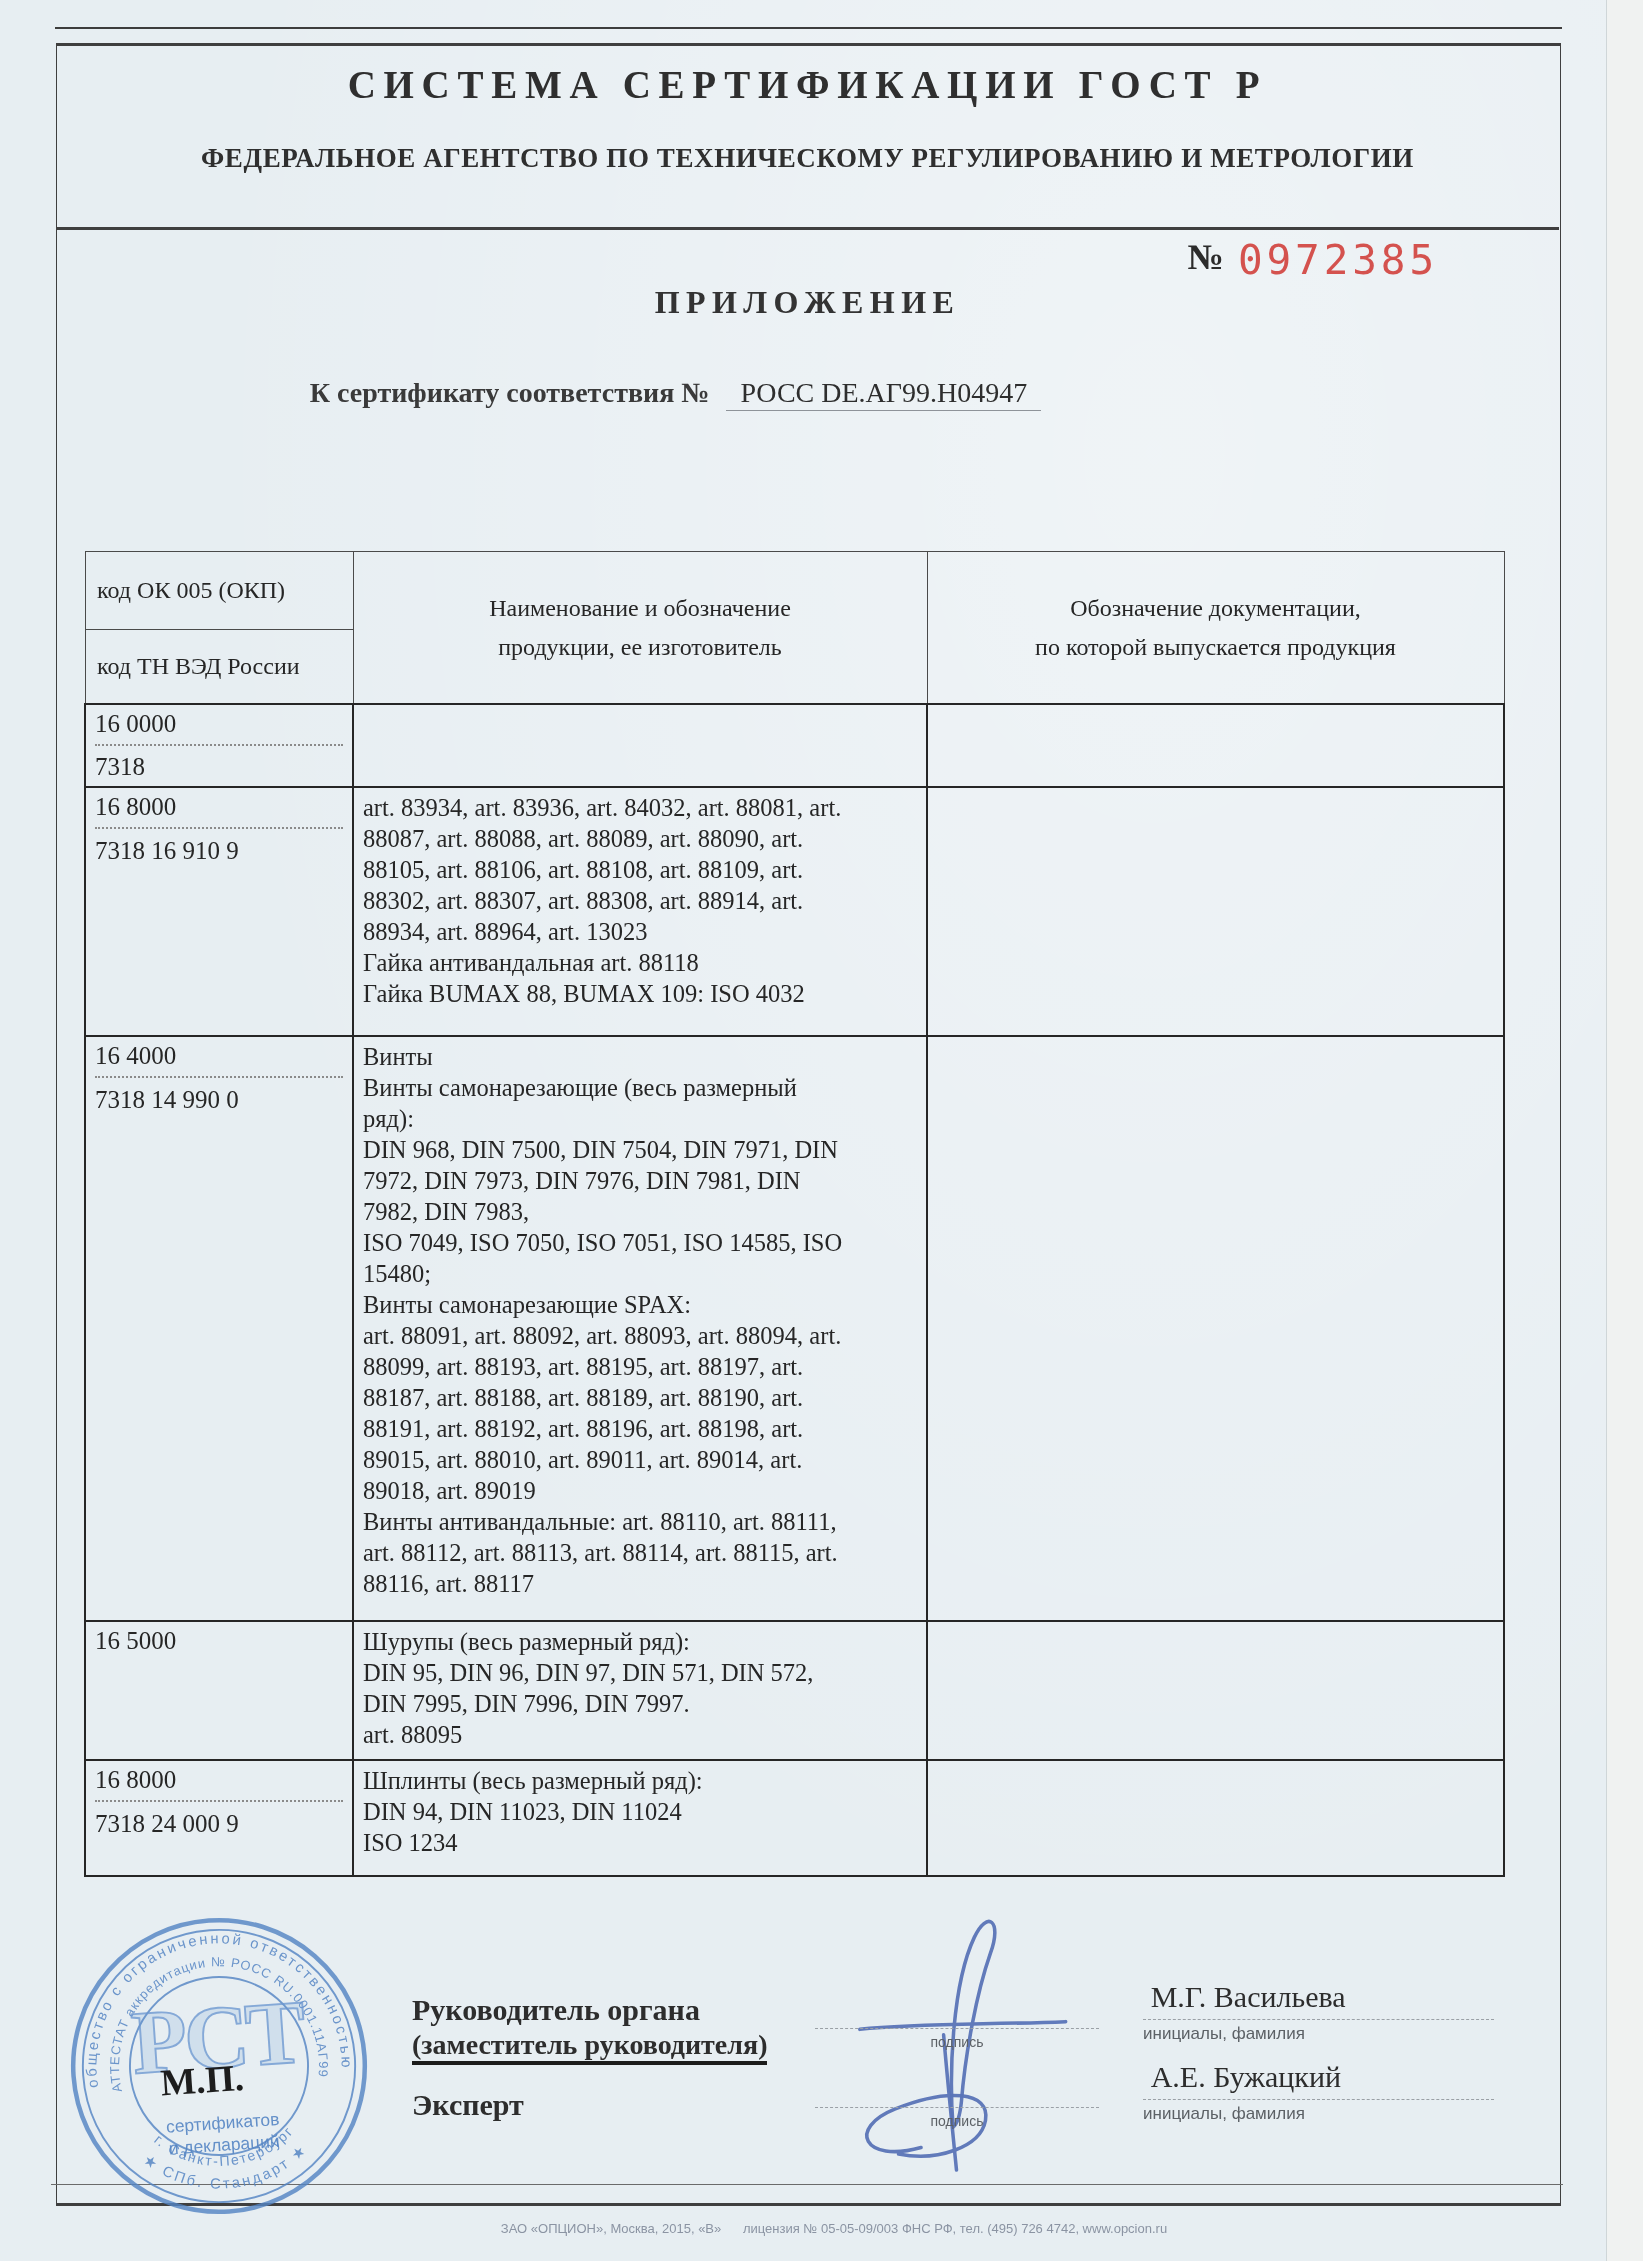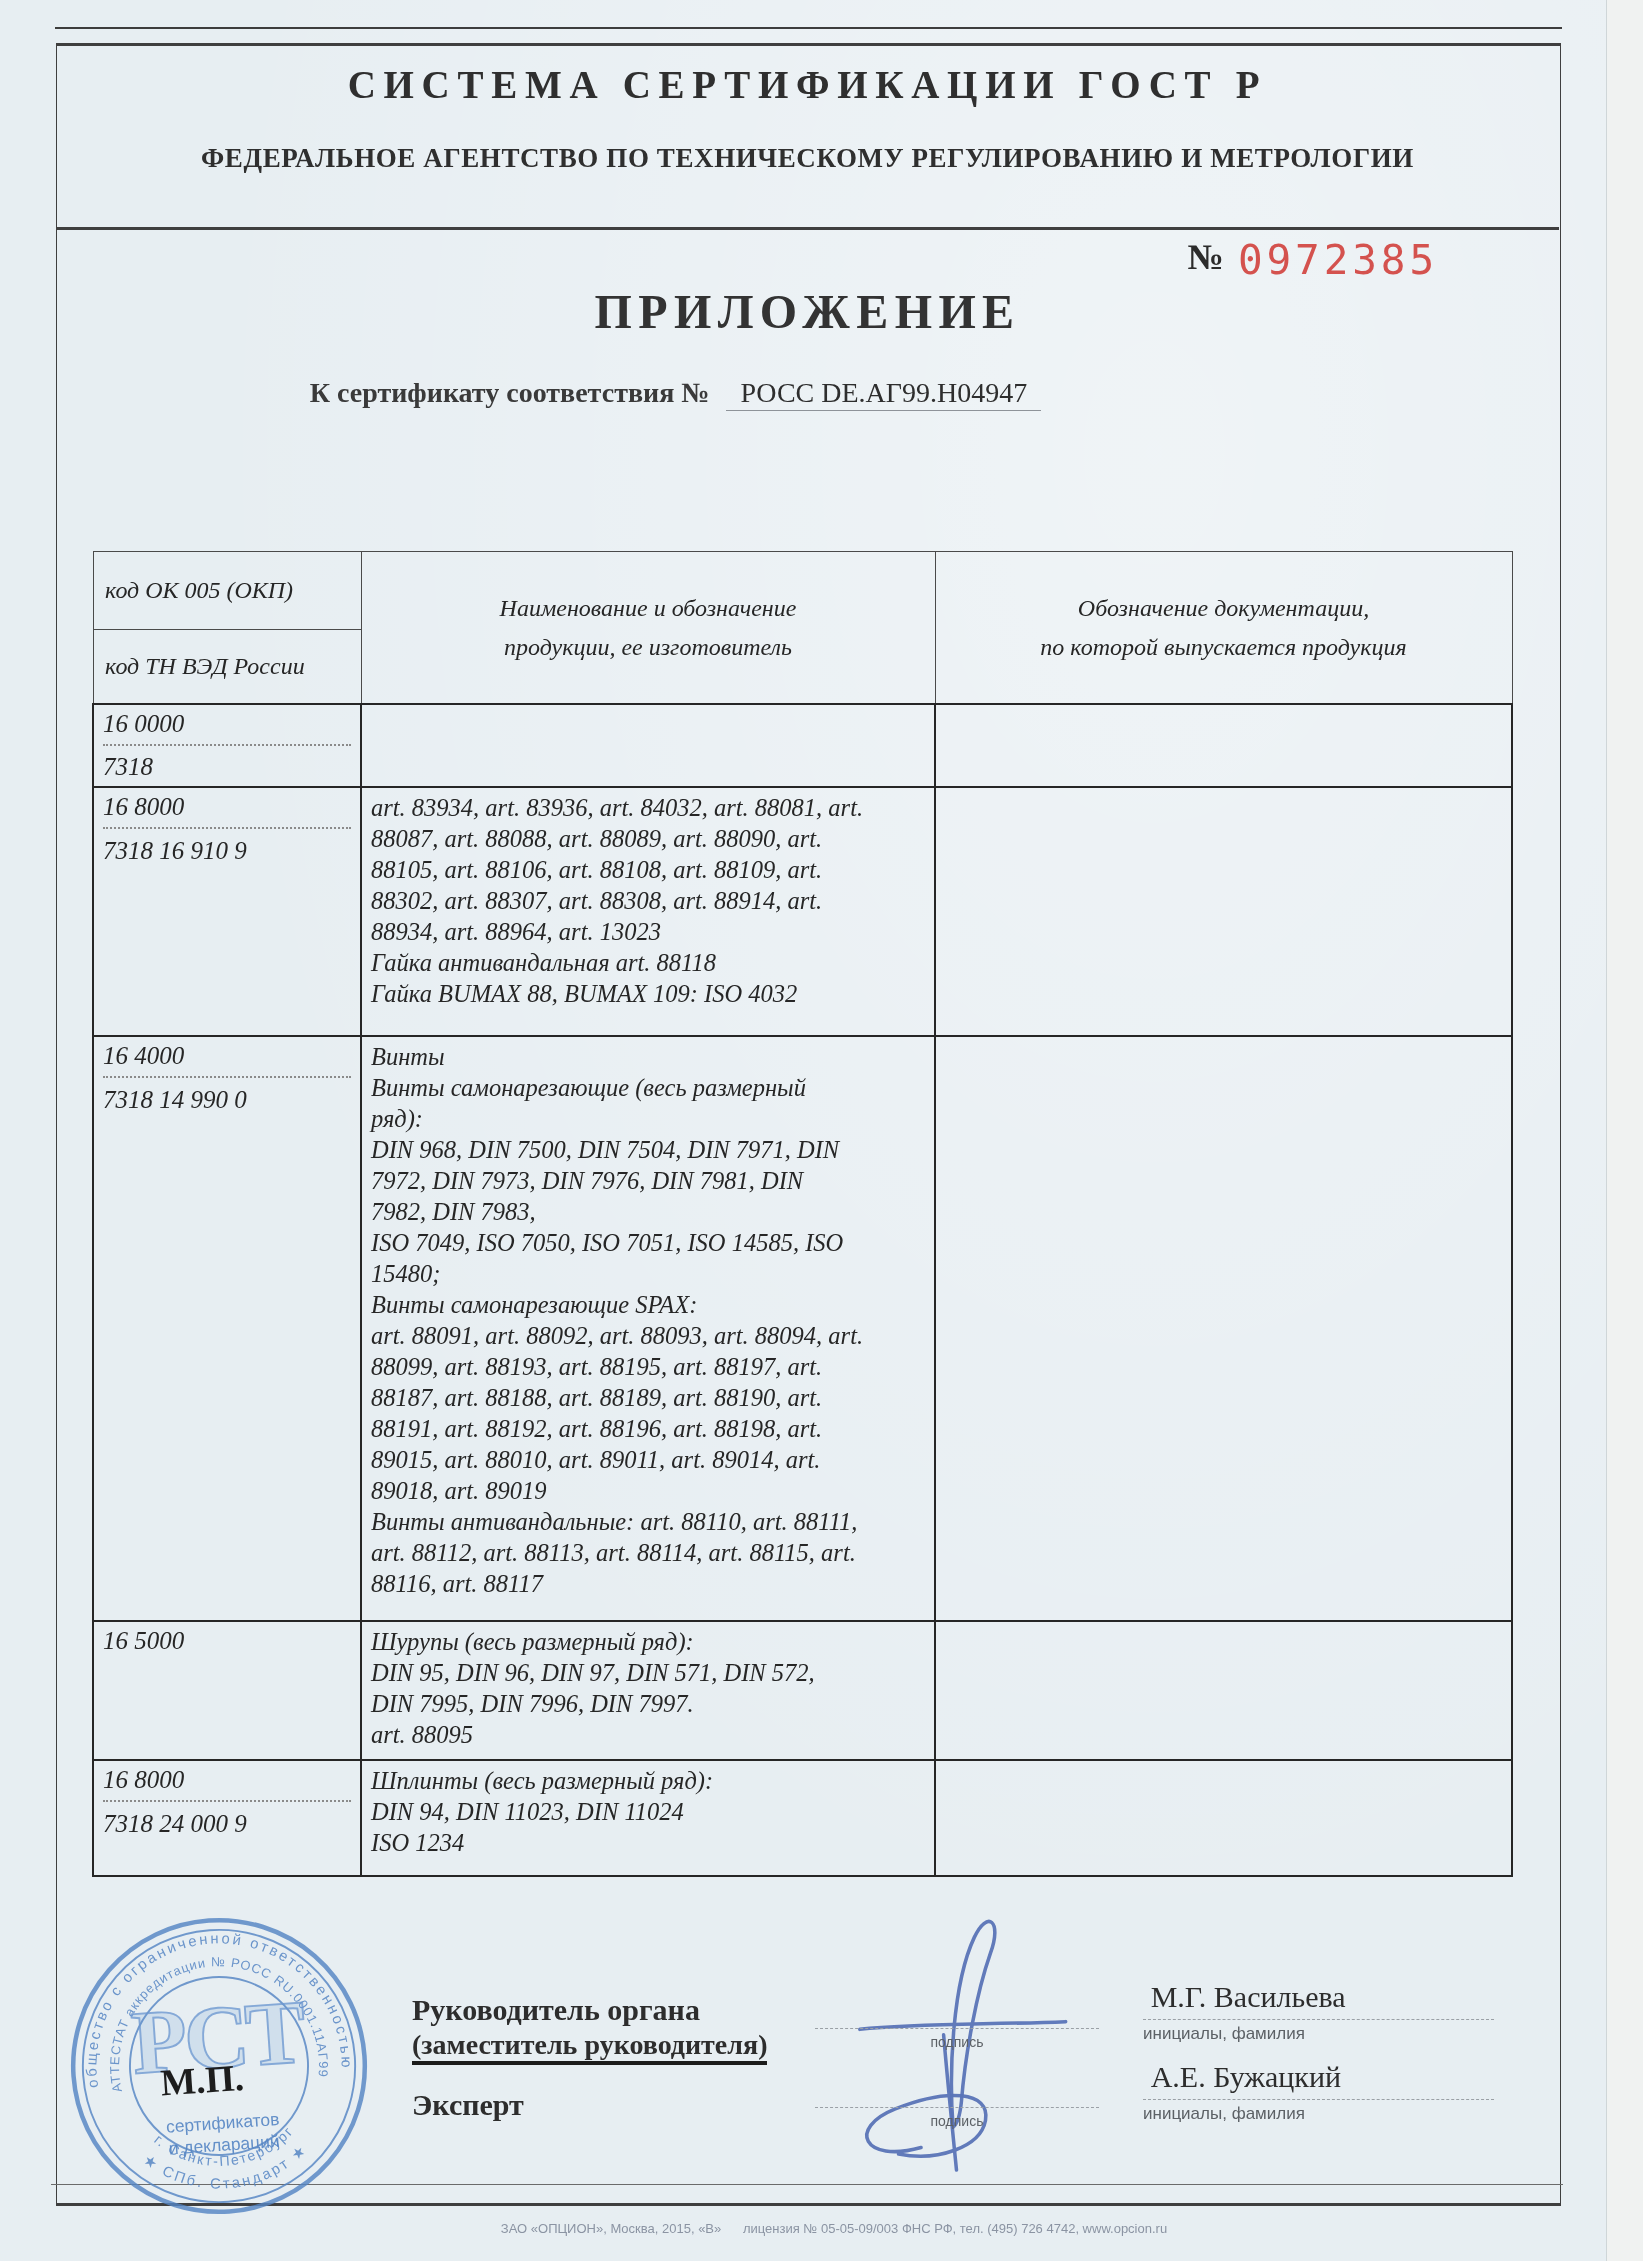--- a/index.html
+++ b/index.html
@@ -30,32 +30,32 @@
   .hdr{position:absolute;left:44px;top:62px;width:1503px;text-align:center;}
   .hdr-title{font-size:39px;font-weight:bold;letter-spacing:7.7px;color:#2f2f2f;}
   .hdr-sub{margin-top:36px;font-size:27px;font-weight:bold;letter-spacing:0.6px;color:#2f2f2f;}
 
   
   .docnum{position:absolute;top:236px;right:206px;white-space:nowrap;}
   .docnum .nz{font-size:36px;font-weight:bold;color:#2c2c2c;vertical-align:top;}
   .docnum .val{font-family:"DejaVu Sans Mono", monospace;font-size:41px;color:#d4524e;letter-spacing:3.9px;margin-left:11.6px;text-align:center;}
 
   .doc-title{position:absolute;left:44px;top:284px;width:1503px;text-align:center;
-    font-size:48px;font-weight:bold;letter-spacing:6.4px;color:#333;}
+    font-size:32px;font-weight:bold;letter-spacing:6.4px;color:#333;}
 
   .cert-line{position:absolute;left:44px;top:377px;width:1239px;text-align:center;font-size:28px;}
   .cert-line .lbl{font-weight:bold;color:#3a3a3a;}
   .cert-line .val{display:inline-block;margin-left:17px;padding:0 14px 1.3px 14px;
     border-bottom:1.9px solid #8e9399;color:#2e2e2e;}
 
   .purpose{position:absolute;left:44px;top:450px;width:1503px;text-align:center;
     font-size:28px;font-weight:bold;line-height:45px;color:#333;white-space:pre-line;}
 
   
-  table.products{position:absolute;left:80px;top:551px;width:1418px;border-collapse:collapse;table-layout:fixed;font-style:italic;}
+  table.products{position:absolute;left:72px;top:551px;width:1418px;border-collapse:collapse;table-layout:fixed;}
   table.products col.c1{width:268px;}
   table.products col.c2{width:574px;}
   table.products col.c3{width:577px;}
   table.products thead td{border:1.3px solid #4a4a4a;vertical-align:top;padding:0;height:151px;}
   table.products tbody td{border:2.6px solid #262626;vertical-align:top;padding:3.9px 9px;font-size:24.5px;line-height:31px;}
   .h1{display:flex;flex-direction:column;height:100%;}
   .h1 .t{flex:1.05;display:flex;align-items:center;padding-left:11.6px;font-size:24px;}
   .h1 .b{flex:1;display:flex;align-items:center;padding-left:11.6px;font-size:24px;}
   .h1 .ln{height:0;border-top:1.3px solid #4a4a4a;}
   .hc{display:flex;align-items:center;justify-content:center;height:100%;

